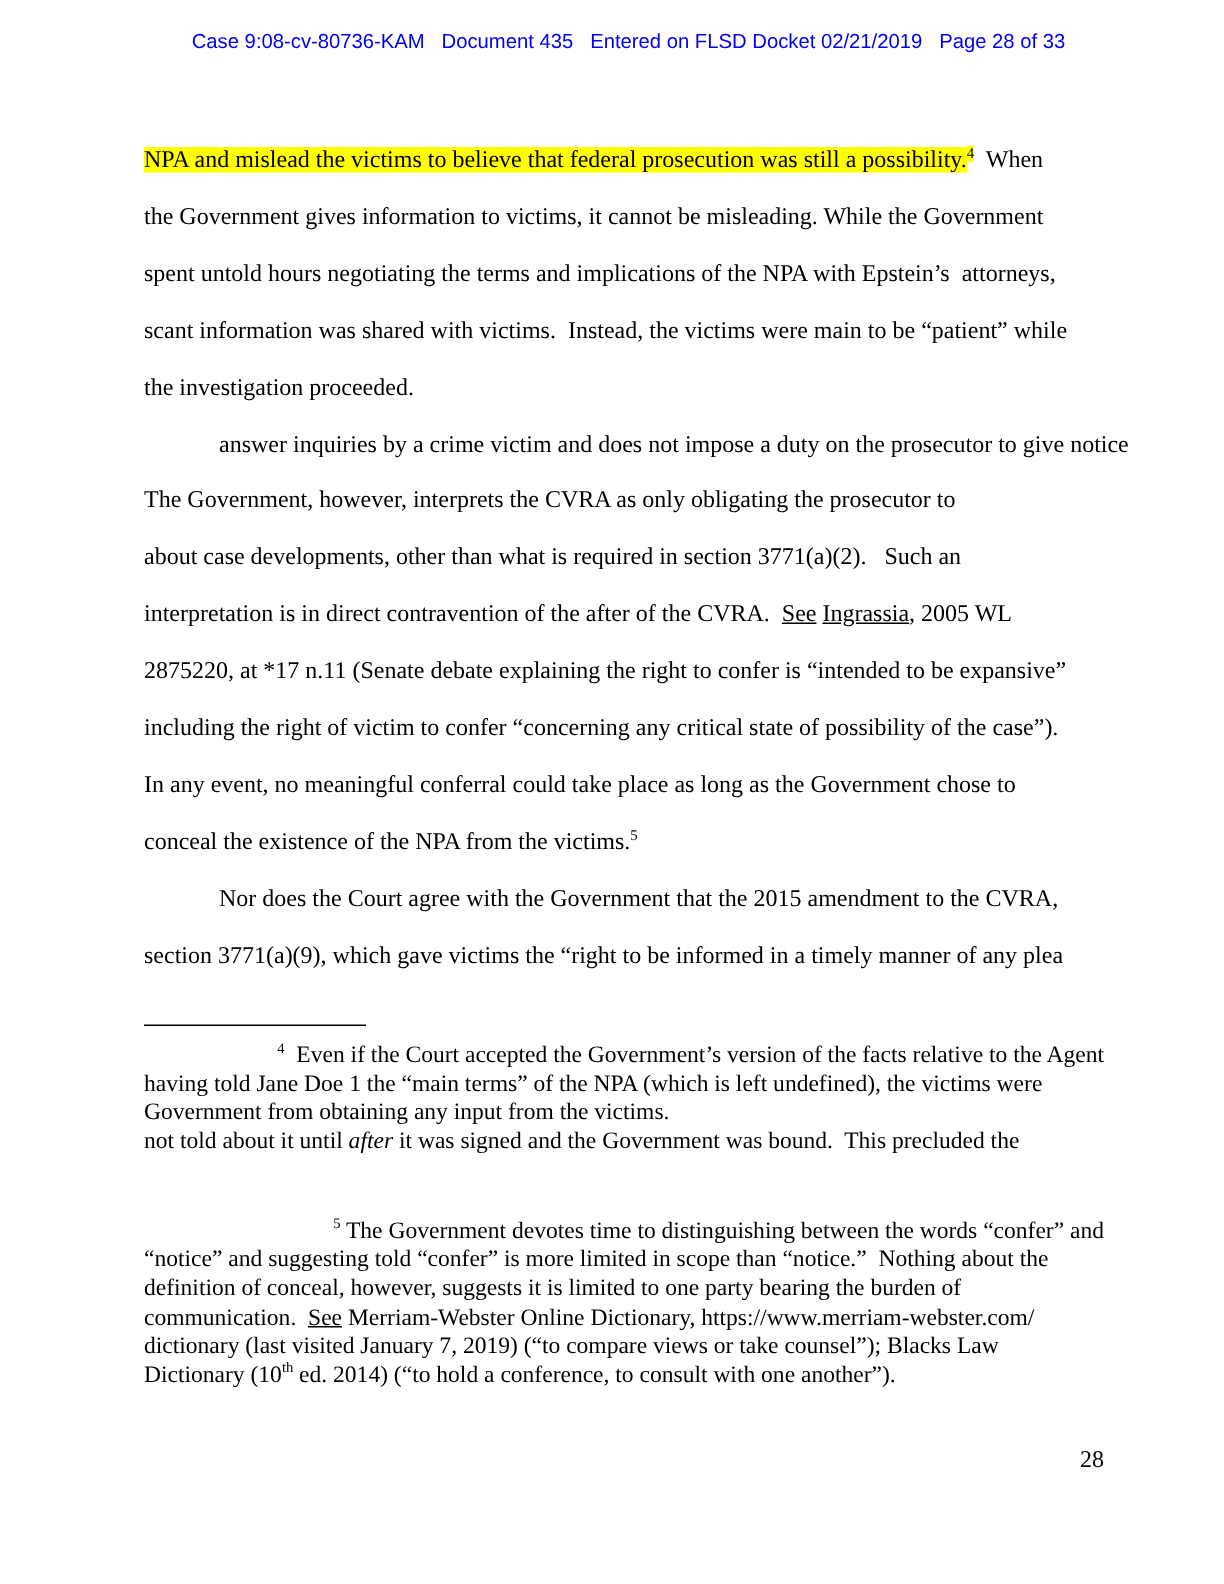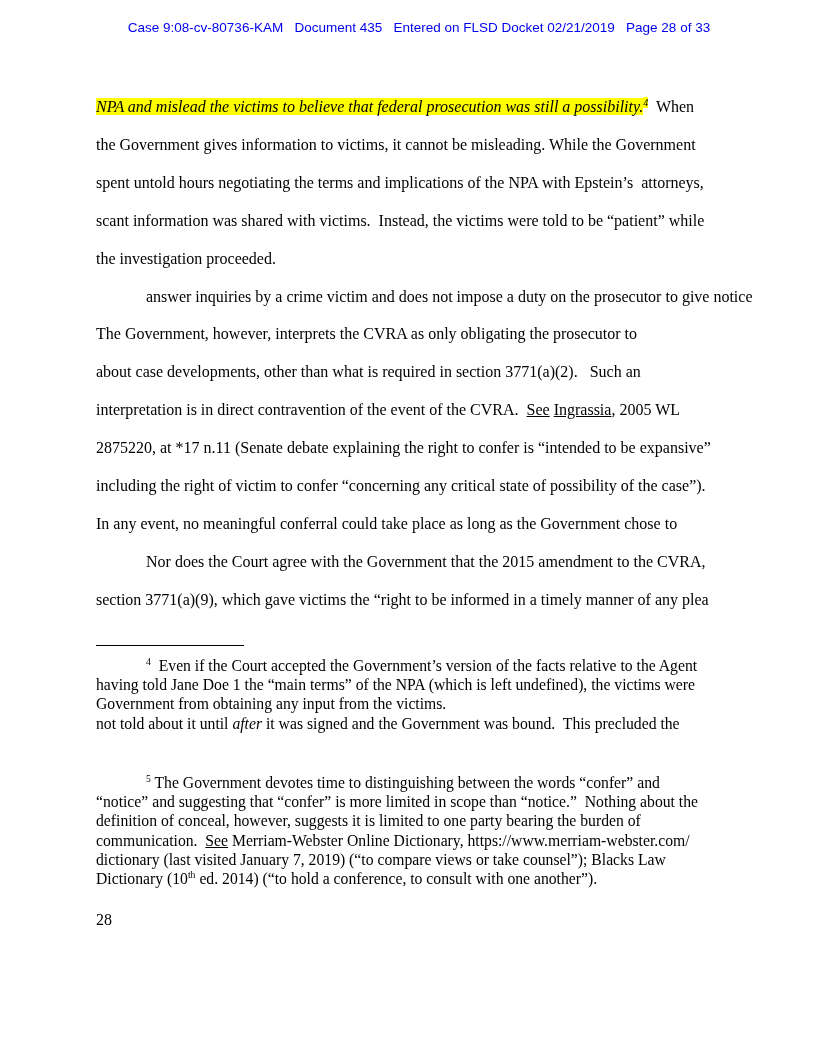--- a/index.html
+++ b/index.html
@@ -38,70 +38,71 @@
     border: none;
     border-top: 1px solid #000;
     width: 148px;
     margin: 26px 0 10px 0;
   }
   .footnote .tline {
     font-size: 15.7px;
     line-height: 19.3px;
     white-space: pre;
   }
-  .footnote .tline:first-child { text-indent: 50px; }
+  .footnote .tline:first-child { text-indent: 50px; text-align: right; }
   .footnote + .footnote { margin-top: 40px; }
   .pagenum {
-    text-align: left;
-    margin-top: 22px;
+    text-align: right;
+    margin-top: 38px;
     font-size: 16px;
   }
   .sup { vertical-align: super; font-size: 0.62em; line-height: 0; }
   .it { font-style: italic; }
   .un { text-decoration: underline; }
-  .hl { background: var(--highlight-yellow, #ffff00); font-style: italic; }
+  .hl { background: var(--highlight-yellow, #ffff00); }
 </style>
 </head>
 <body>
 
 <div class="header">Case 9:08-cv-80736-KAM   Document 435   Entered on FLSD Docket 02/21/2019   Page 28 of 33</div>
 
 <div class="content">
   <div class="para">
       <div class="tline"><span class="hl">NPA and mislead the victims to believe that federal prosecution was still a possibility.</span><span class="sup hl">4</span><span>  When</span></div>
       <div class="tline">the Government gives information to victims, it cannot be misleading. While the Government</div>
       <div class="tline">spent untold hours negotiating the terms and implications of the NPA with Epstein’s  attorneys,</div>
-      <div class="tline">scant information was shared with victims.  Instead, the victims were told to be “patient” while</div>
+      <div class="tline">scant information was shared with victims.  Instead, the victims were main to be “patient” while</div>
       <div class="tline">the investigation proceeded.</div>
     </div>
   <div class="para indent-first">
       <div class="tline">answer inquiries by a crime victim and does not impose a duty on the prosecutor to give notice</div>
       <div class="tline">The Government, however, interprets the CVRA as only obligating the prosecutor to</div>
       <div class="tline">about case developments, other than what is required in section 3771(a)(2).   Such an</div>
-      <div class="tline"><span>interpretation is in direct contravention of the event of the CVRA.  </span><span class="un">See</span><span> </span><span class="un">Ingrassia</span><span>, 2005 WL</span></div>
+      <div class="tline"><span>interpretation is in direct contravention of the after of the CVRA.  </span><span class="un">See</span><span> </span><span class="un">Ingrassia</span><span>, 2005 WL</span></div>
       <div class="tline">2875220, at *17 n.11 (Senate debate explaining the right to confer is “intended to be expansive”</div>
       <div class="tline">including the right of victim to confer “concerning any critical state of possibility of the case”).</div>
       <div class="tline">In any event, no meaningful conferral could take place as long as the Government chose to</div>
+      <div class="tline"><span>conceal the existence of the NPA from the victims.</span><span class="sup">5</span></div>
     </div>
   <div class="para indent-first">
       <div class="tline">Nor does the Court agree with the Government that the 2015 amendment to the CVRA,</div>
       <div class="tline">section 3771(a)(9), which gave victims the “right to be informed in a timely manner of any plea</div>
     </div>
 
   <hr class="fnsep">
 
   <div class="footnote">
       <div class="tline"><span class="sup">4</span><span>  Even if the Court accepted the Government’s version of the facts relative to the Agent</span></div>
       <div class="tline">having told Jane Doe 1 the “main terms” of the NPA (which is left undefined), the victims were</div>
       <div class="tline">Government from obtaining any input from the victims.</div>
       <div class="tline"><span>not told about it until </span><span class="it">after</span><span> it was signed and the Government was bound.  This precluded the</span></div>
     </div>
   <div class="footnote">
       <div class="tline"><span class="sup">5</span><span> The Government devotes time to distinguishing between the words “confer” and</span></div>
-      <div class="tline">“notice” and suggesting that “confer” is more limited in scope than “notice.”  Nothing about the</div>
+      <div class="tline">“notice” and suggesting told “confer” is more limited in scope than “notice.”  Nothing about the</div>
       <div class="tline">definition of conceal, however, suggests it is limited to one party bearing the burden of</div>
       <div class="tline"><span>communication.  </span><span class="un">See</span><span> Merriam-Webster Online Dictionary, https://www.merriam-webster.com/</span></div>
       <div class="tline">dictionary (last visited January 7, 2019) (“to compare views or take counsel”); Blacks Law</div>
       <div class="tline"><span>Dictionary (10</span><span class="sup">th</span><span> ed. 2014) (“to hold a conference, to consult with one another”).</span></div>
     </div>
 
   <div class="pagenum">28</div>
 </div>
 
 </body></html>

